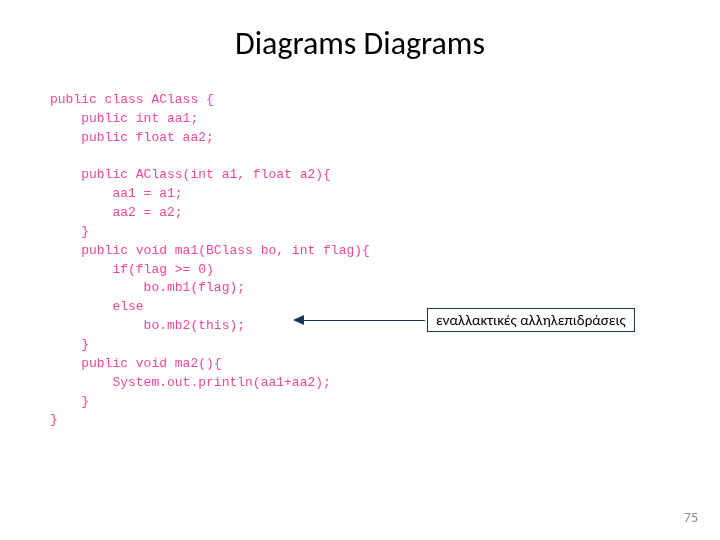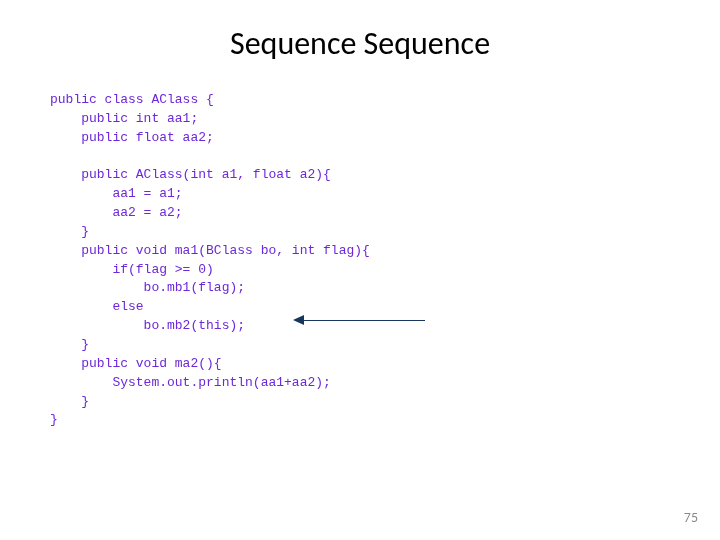--- a/index.html
+++ b/index.html
@@ -16,21 +16,21 @@
     color: #000;
     margin-top: 4px;
     margin-bottom: 28px;
     font-weight: 400;
   }
   .code {
     font-family: "Courier New", Courier, monospace;
     font-size: 13px;
     line-height: 1.45;
     white-space: pre;
-    color: #6d28d9;
+    color: #ec4899;
   }
   .annotation-wrap {
     position: absolute;
     left: 295px;
     top: 308px;
     width: 380px;
     height: 26px;
   }
   .arrow-line {
     position: absolute;
@@ -66,21 +66,21 @@
     right: 22px;
     bottom: 14px;
     font-size: 14px;
     color: #8a8a8a;
   }
 </style>
 </head>
 <body>
 
 <div class="slide">
-  <h1 class="title">Sequence Sequence</h1>
+  <h1 class="title">Diagrams Diagrams</h1>
 
   <div class="code">public class AClass {
     public int aa1;
     public float aa2;
 
     public AClass(int a1, float a2){
         aa1 = a1;
         aa2 = a2;
     }
     public void ma1(BClass bo, int flag){
@@ -90,16 +90,17 @@
             bo.mb2(this);
     }
     public void ma2(){
         System.out.println(aa1+aa2);
     }
 }</div>
 
   <div class="annotation-wrap">
     <div class="arrow-line"></div>
     <div class="arrow-head"></div>
+    <div class="annotation-box">εναλλακτικές αλληλεπιδράσεις</div>
   </div>
 
   <div class="page-num">75</div>
 </div>
 
 </body></html>

